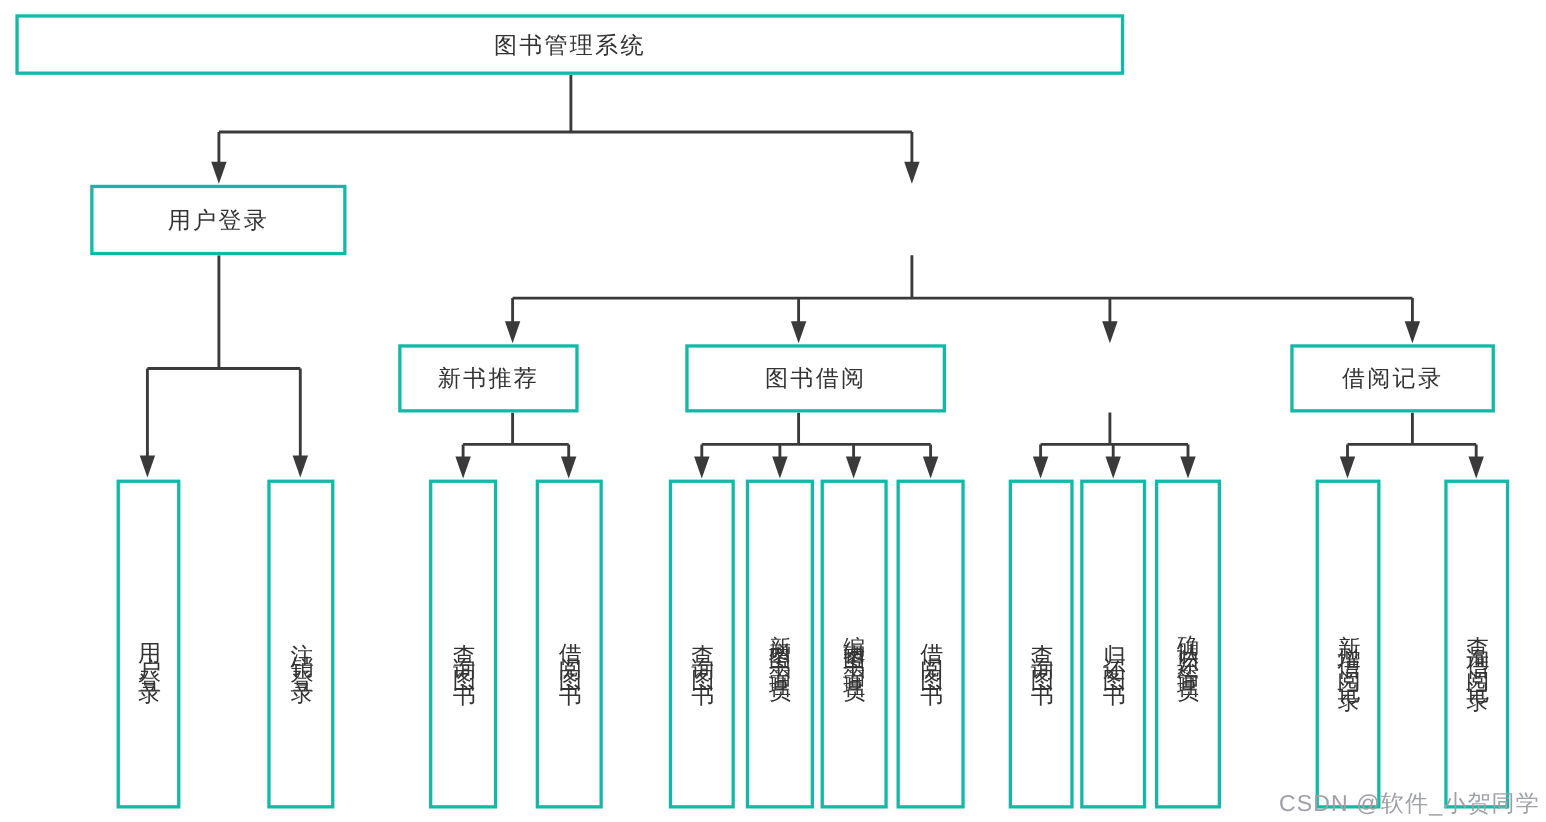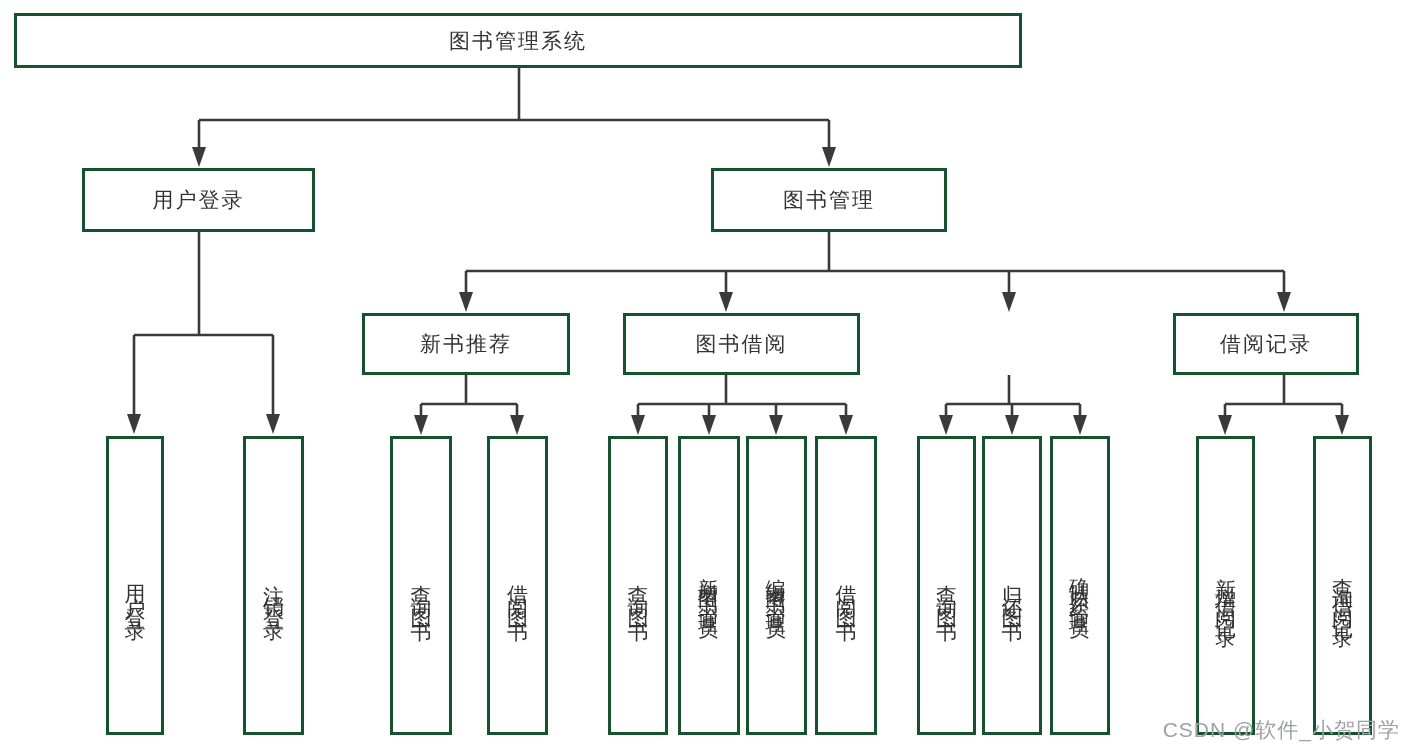--- a/index.html
+++ b/index.html
@@ -13,21 +13,21 @@
   }
   #connectors {
     position: absolute;
     left: 0; top: 0;
     width: 1405px; height: 747px;
     z-index: 0;
   }
   .node {
     position: absolute;
     box-sizing: border-box;
-    border: 3px solid #14532d;
+    border: 3px solid #14b8a6;
     background: #ffffff;
     display: flex;
     align-items: center;
     justify-content: center;
     z-index: 1;
     color: #333333;
   }
   .node.h span {
     font-size: 21px;
     letter-spacing: 2px;
@@ -91,25 +91,22 @@
     </g>
   </svg>
 
   <div class="node h" style="left:14px; top:13px; width:1008px; height:55px">
     <span>图书管理系统</span>
   </div>
 
   <div class="node h" style="left:82px; top:168px; width:233px; height:64px">
     <span>用户登录</span>
   </div>
-  <div class="node h" style="left:711px; top:168px; width:236px; height:64px">
-    <span>图书管理</span>
-  </div>
 
-  <div class="node h" style="left:362px; top:313px; width:208px; height:62px">
+  <div class="node h" style="left:362px; top:313px; width:164px; height:62px">
     <span>新书推荐</span>
   </div>
   <div class="node h" style="left:623px; top:313px; width:237px; height:62px">
     <span>图书借阅</span>
   </div>
   <div class="node h" style="left:1173px; top:313px; width:186px; height:62px">
     <span>借阅记录</span>
   </div>
 
   <div class="node v" style="left:106px; top:436px; width:58px; height:299px">

